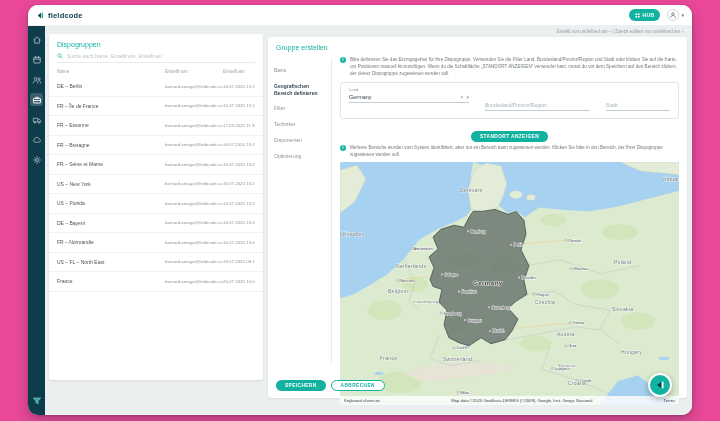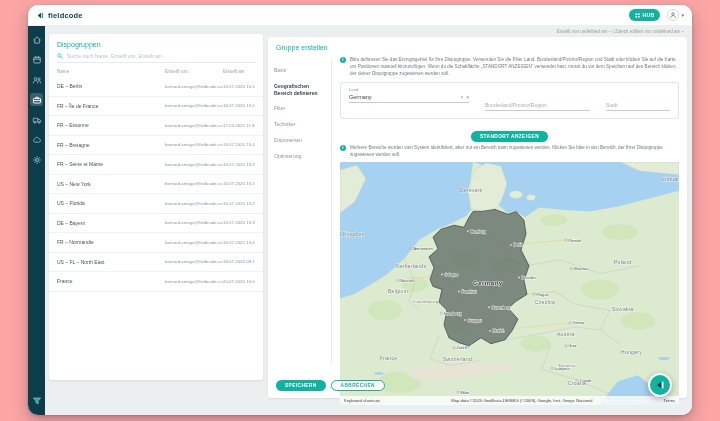--- a/index.html
+++ b/index.html
@@ -1,19 +1,19 @@
 <!DOCTYPE html>
 <html><head>
 <meta charset="utf-8">
 <style>
   * { margin:0; padding:0; box-sizing:border-box; }
   html,body { width:720px; height:421px; }
   body { background:#ffffff; font-family:"Liberation Sans", sans-serif; overflow:hidden; }
 
-  .stage { position:relative; width:720px; height:421px; background:#fca5a5; }
+  .stage { position:relative; width:720px; height:421px; background:#ec4899; }
 
   .window { position:absolute; left:28px; top:5px; width:664px; height:410px;
     border-radius:10px; background:#eceff0; overflow:hidden;
     box-shadow:0 6px 16px rgba(30,42,52,.30), 0 1px 3px rgba(0,0,0,.18); }
 
   
   .topbar { position:absolute; left:0; top:0; right:0; height:21px; background:#fff;
     display:flex; align-items:center; justify-content:space-between; padding:0 8px; z-index:6;
     border-bottom:1px solid #eef1f2; }
   .logo { display:flex; align-items:center; gap:3px; }

